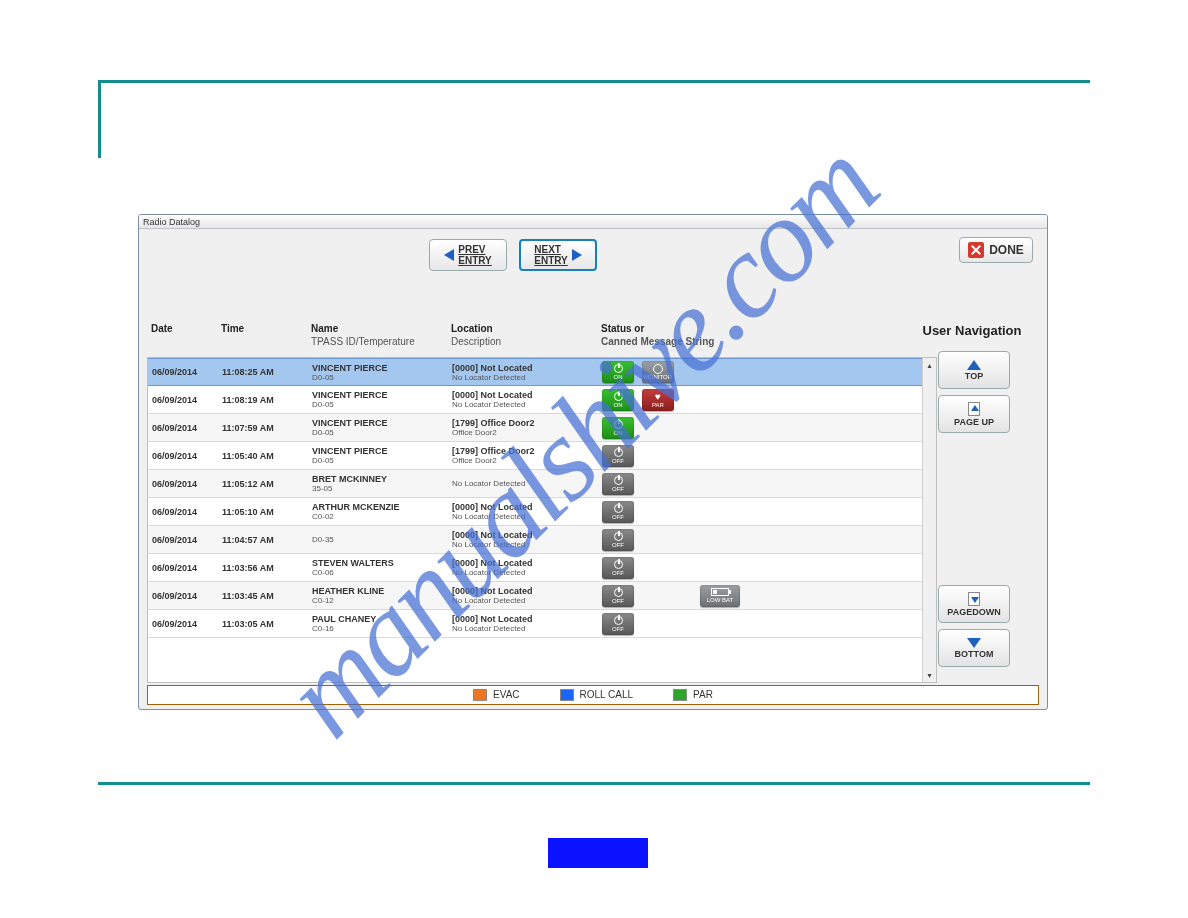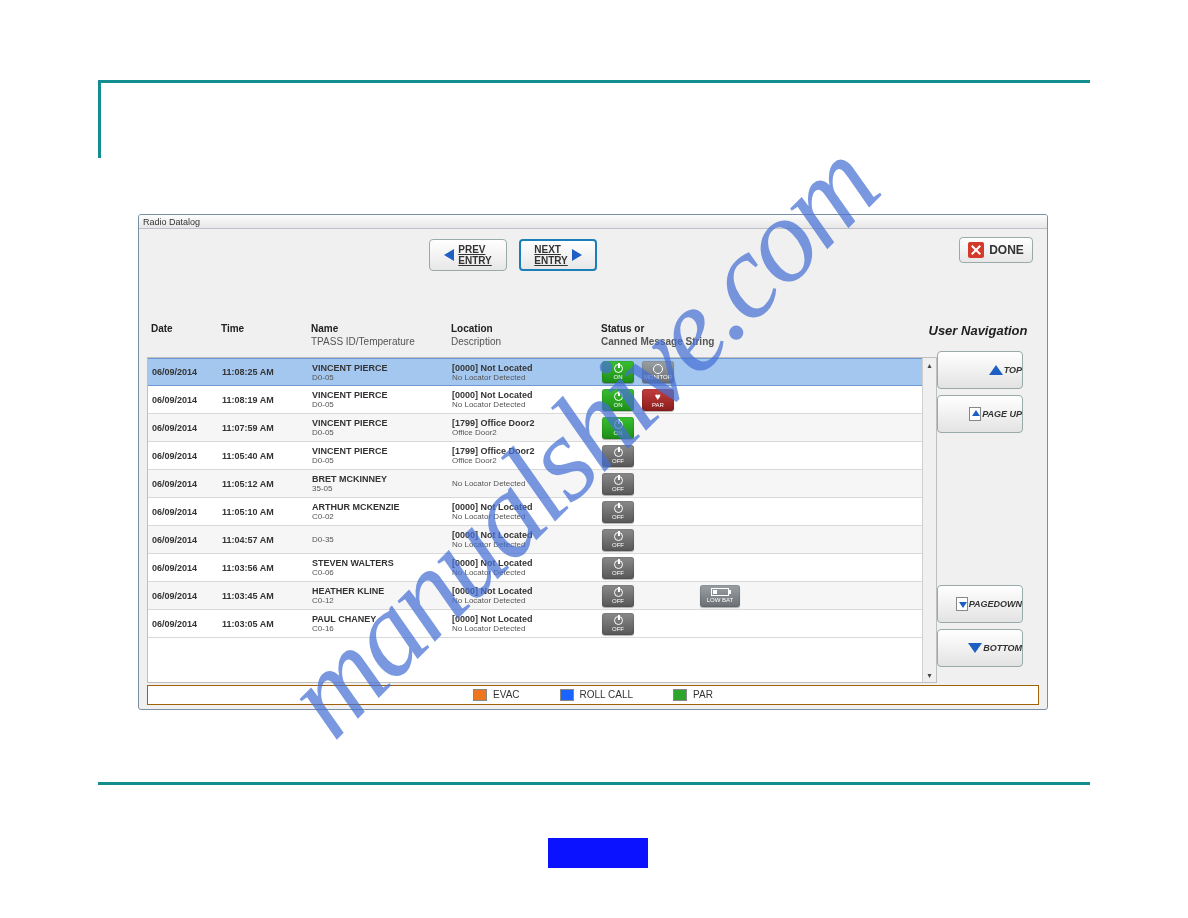--- a/index.html
+++ b/index.html
@@ -162,25 +162,24 @@
   }
   .table-wrap {
     position: absolute;
     left: 8px;
     top: 0;
     width: 790px;
     bottom: 0;
   }
   .side-panel {
     position: absolute;
-    right: 20px;
+    right: 26px;
     top: 0;
     width: 94px;
     bottom: 0;
-    font-style: italic;
   }
 
   
   .hdr {
     height: 40px;
     display: flex;
     font-weight: bold;
     font-size: 10px;
     color: #222;
   }
@@ -297,30 +296,30 @@
     font-size: 13px;
     text-align: center;
     height: 28px;
     line-height: 28px;
     color: #222;
     white-space: nowrap;
     margin-left: -20px;
     width: 130px;
   }
   .side-btn {
-    width: 86px;
+    width: 72px;
     height: 38px;
     margin: 6px auto;
     background: linear-gradient(to bottom,#ffffff,#e3e3e3);
     border: 1px solid #9aa;
     border-radius: 4px;
     display: flex;
-    flex-direction: row;
+    flex-direction: column;
     align-items: center;
-    justify-content: flex-end;
+    justify-content: center;
     font-size: 9px;
     font-weight: bold;
     color: #333;
     gap: 1px;
   }
   .side-btn .ic-up, .side-btn .ic-dn {
     width:0;height:0;
     border-left:7px solid transparent;
     border-right:7px solid transparent;
   }

